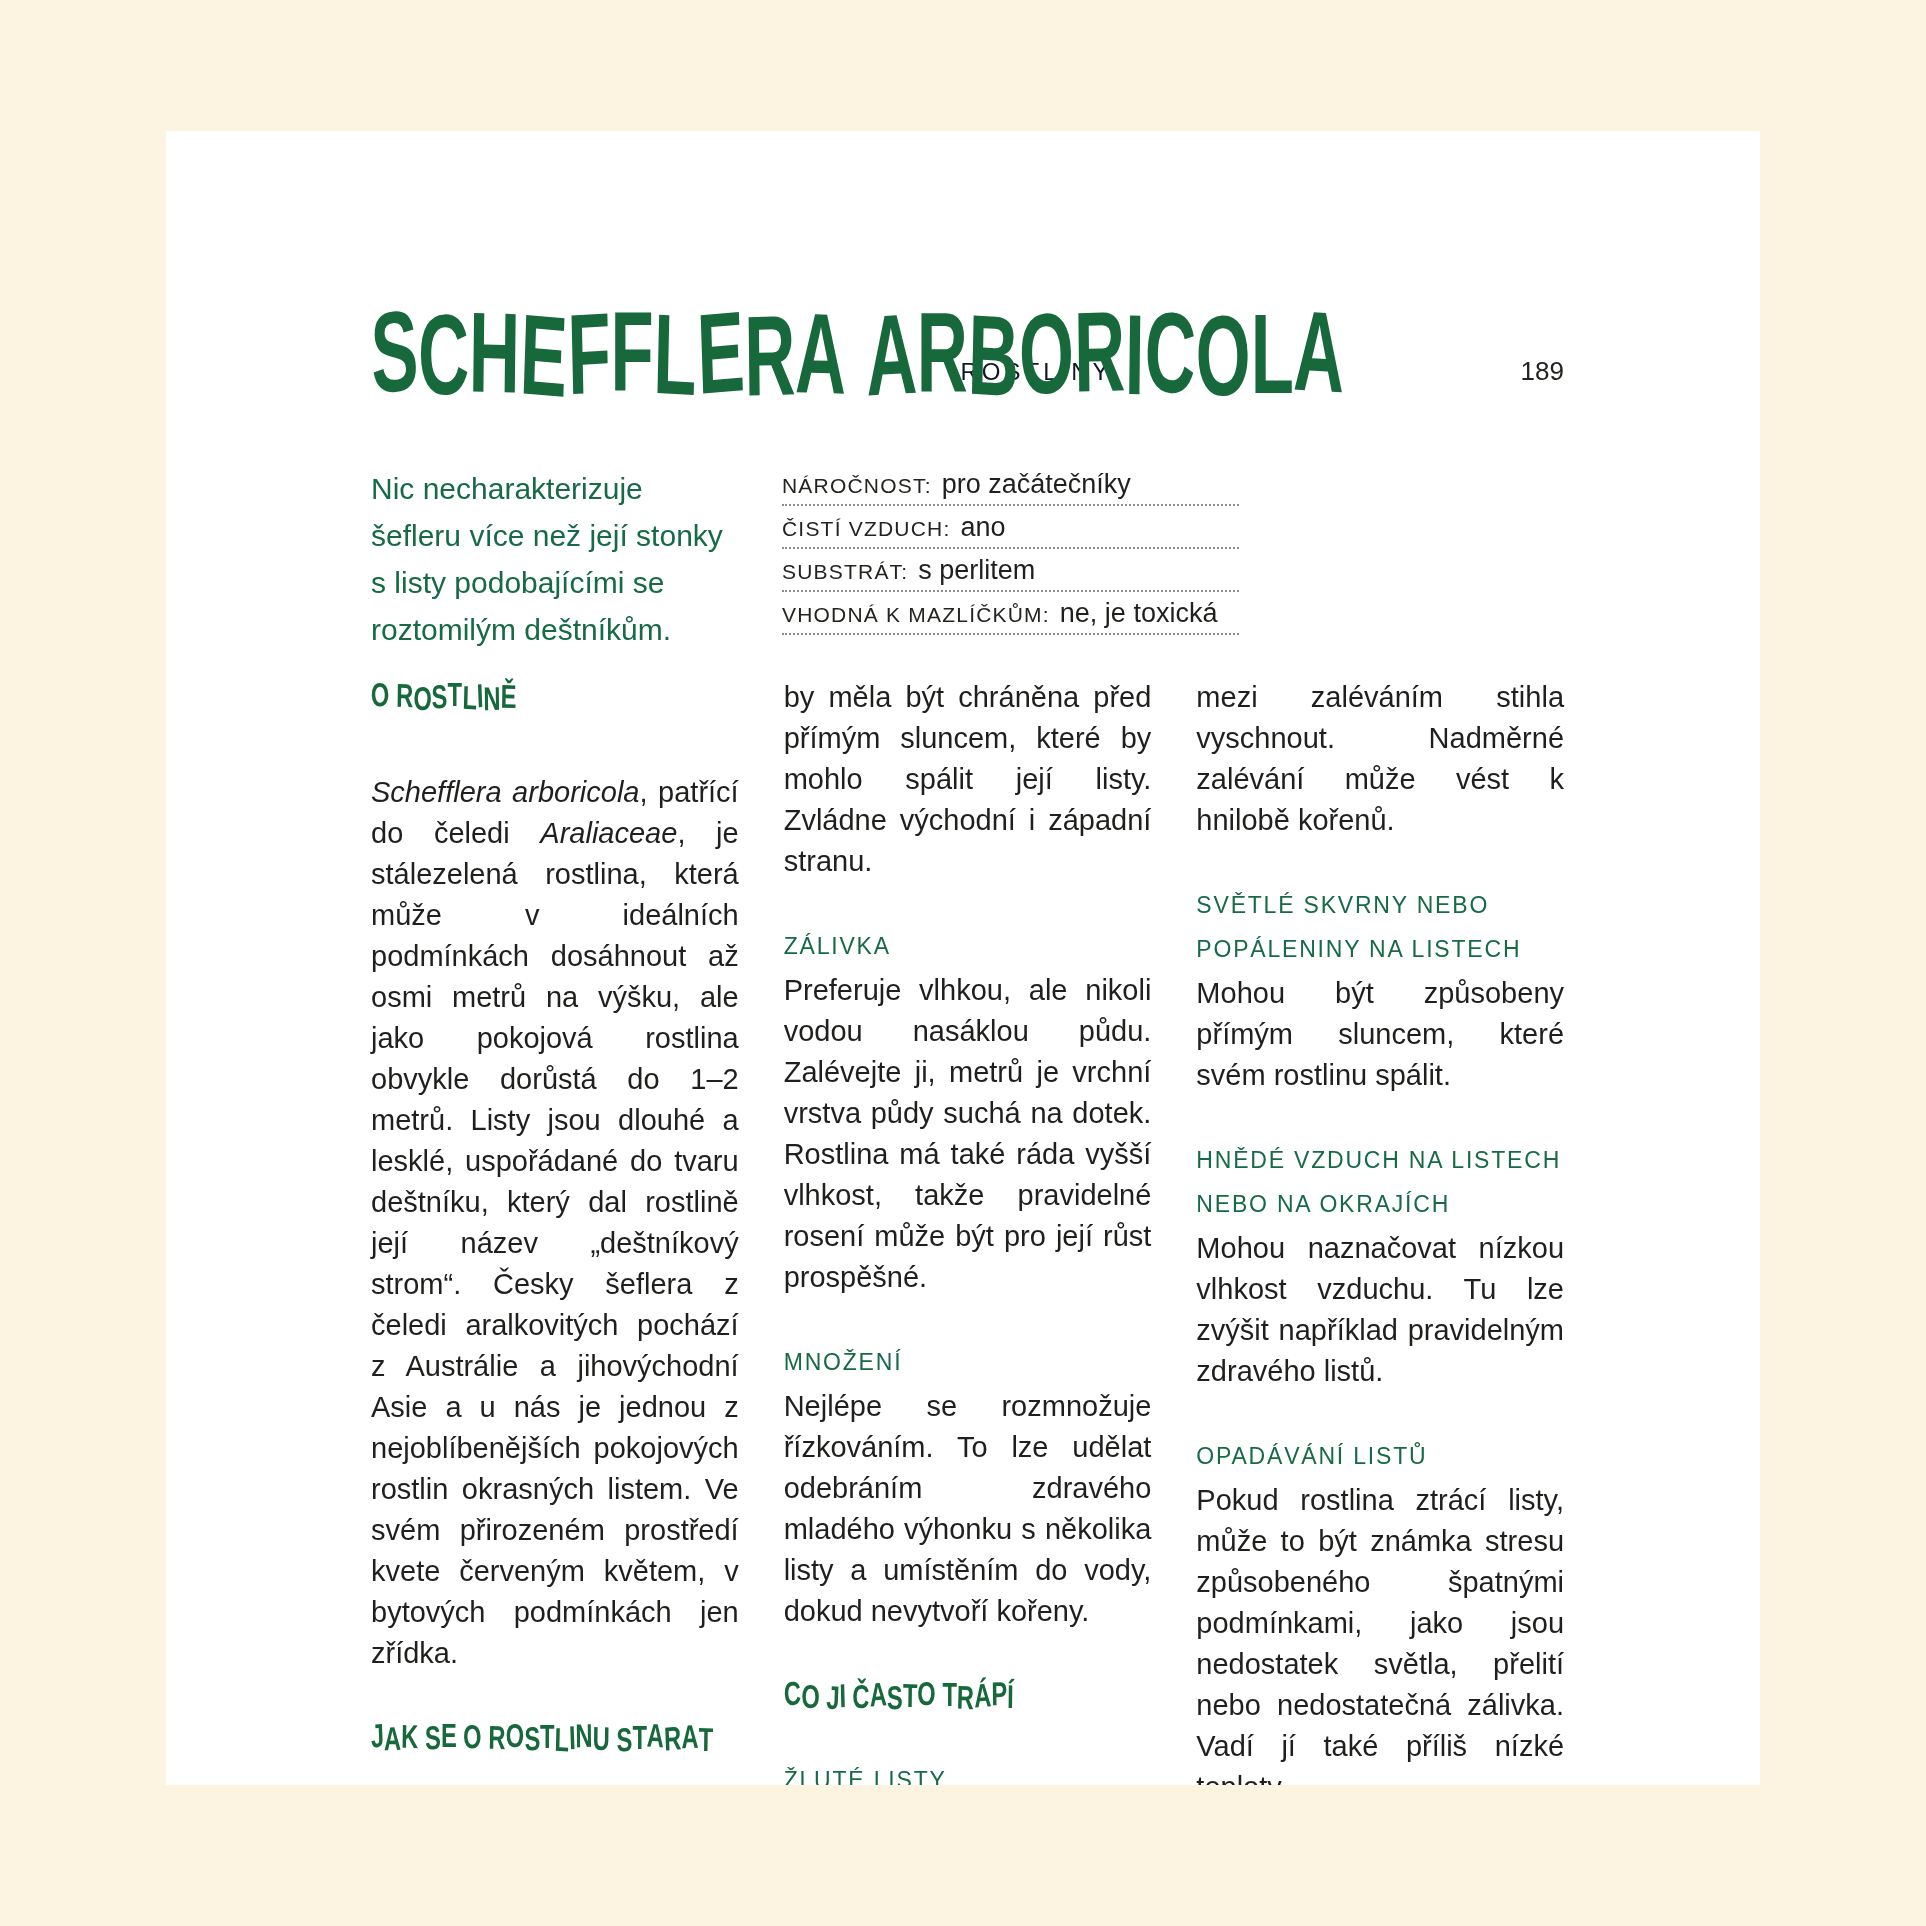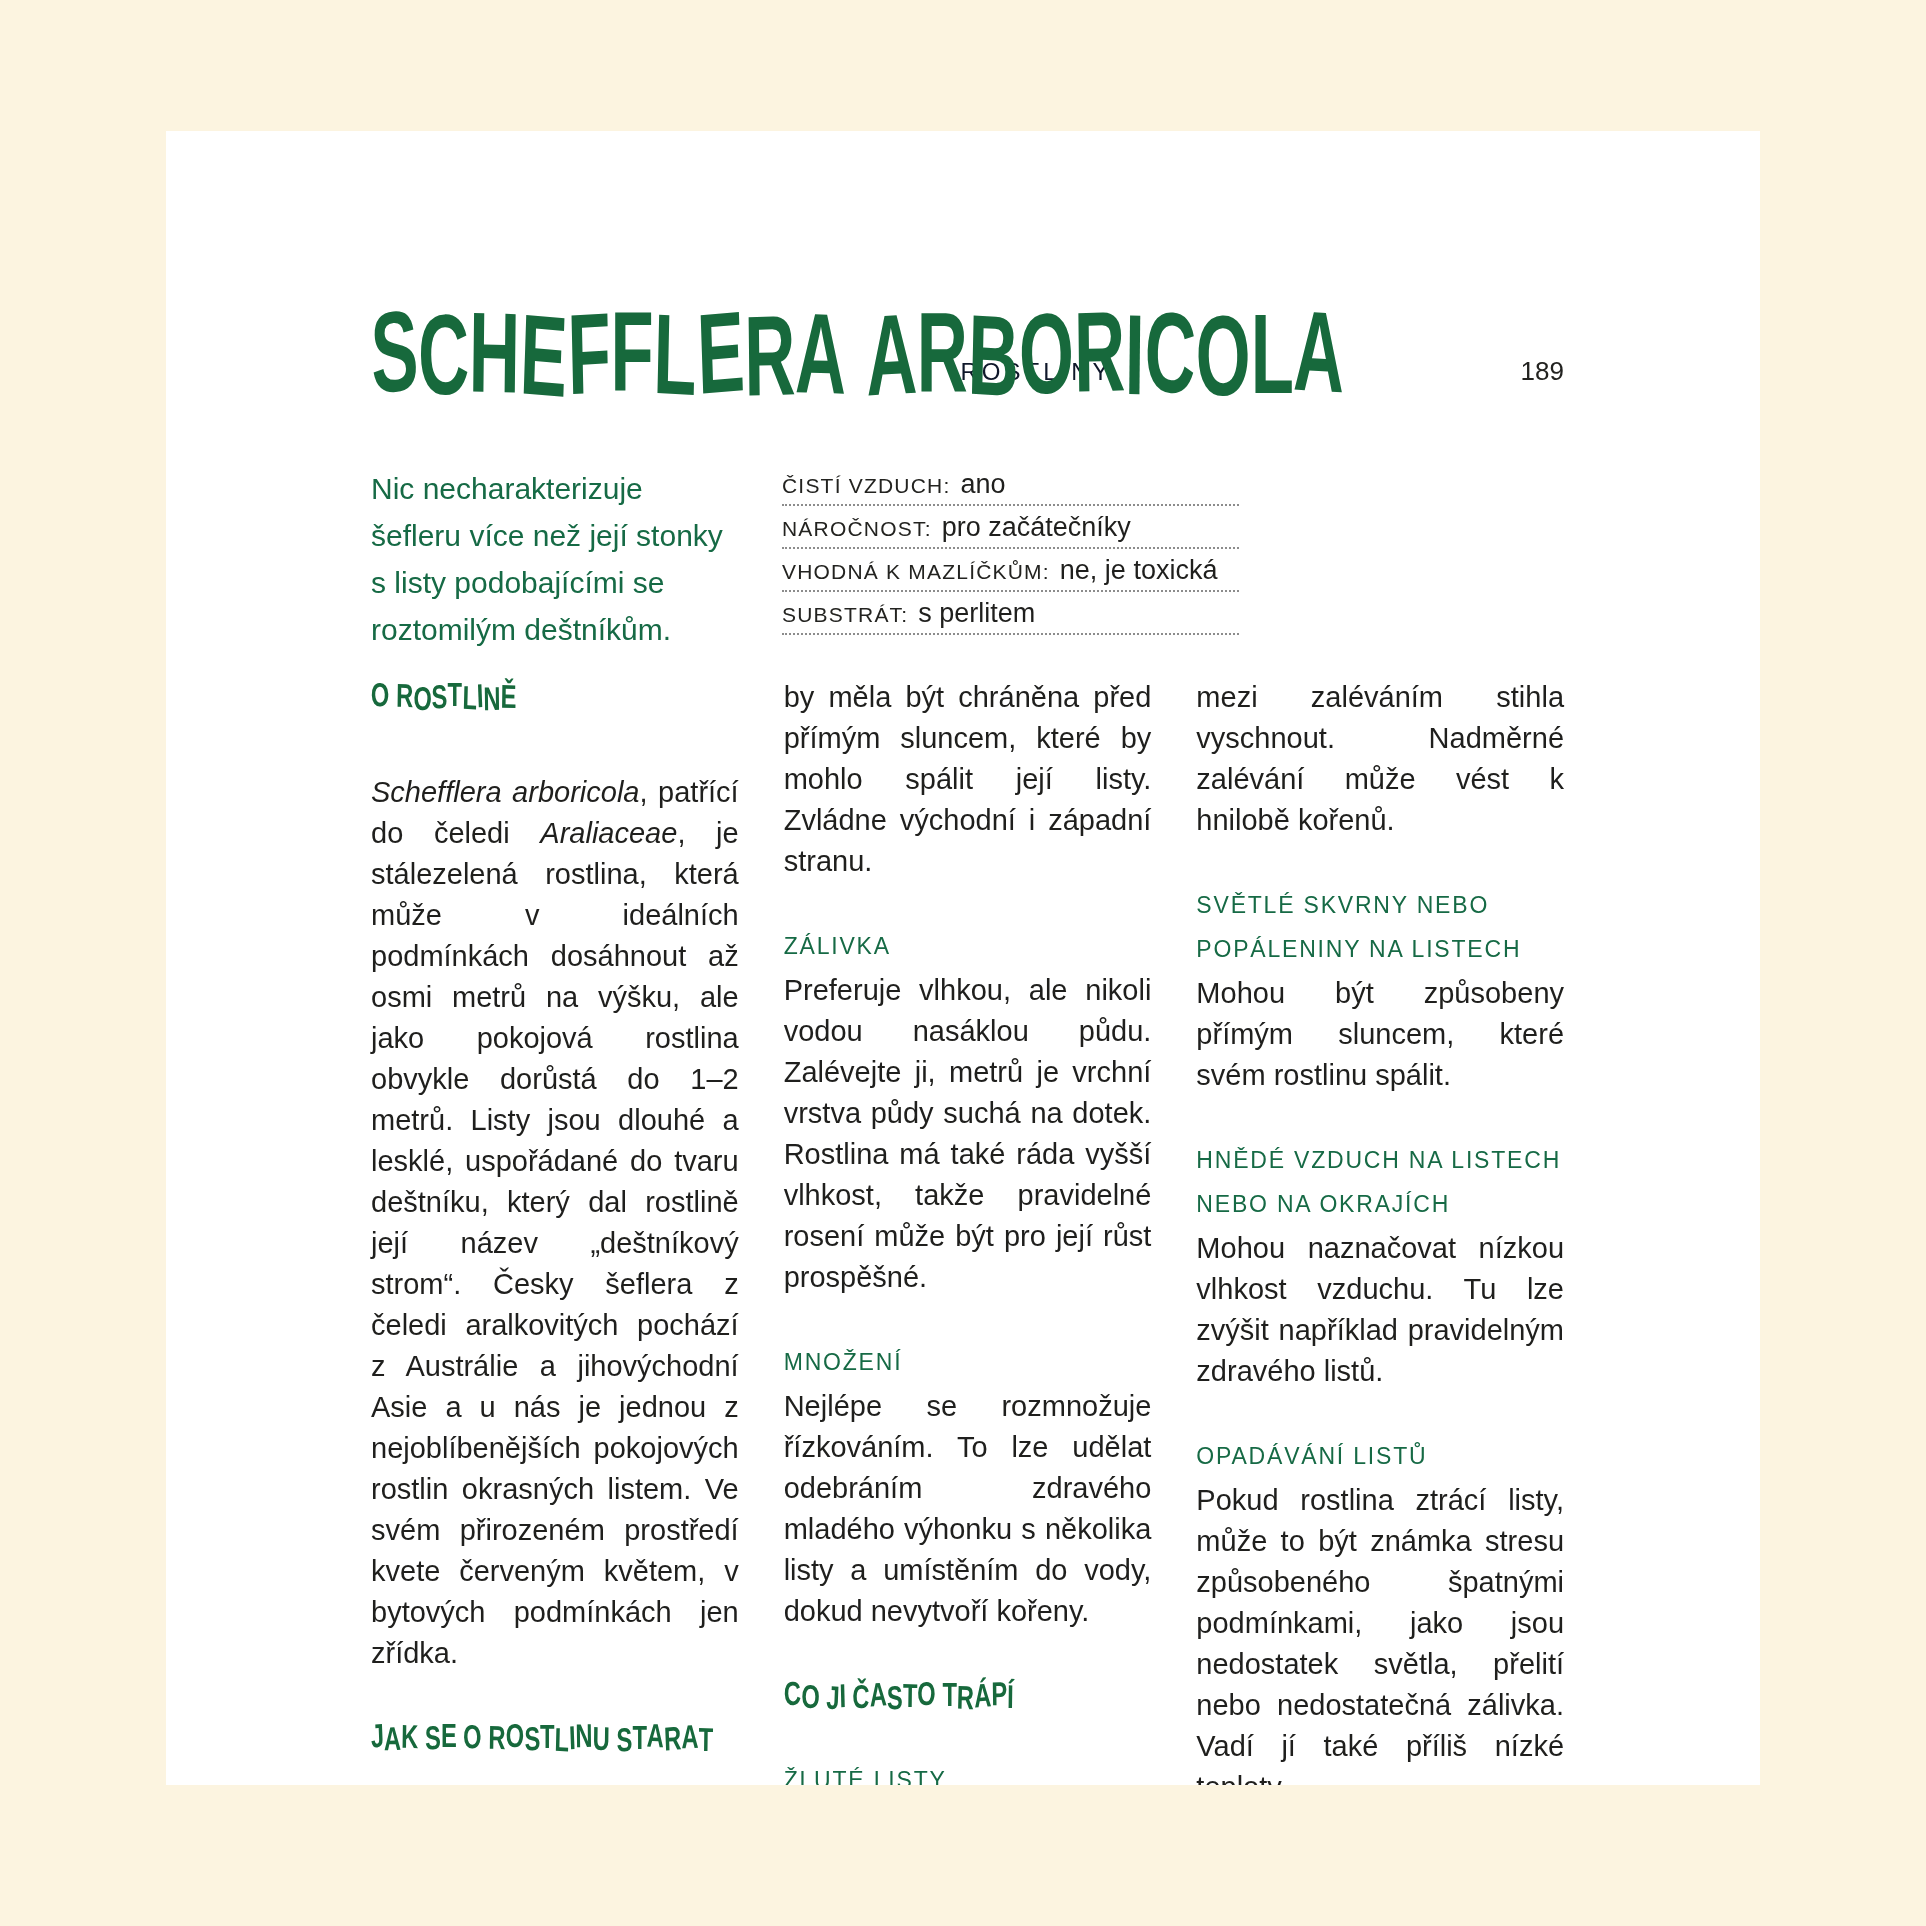--- a/index.html
+++ b/index.html
@@ -148,34 +148,34 @@
       <span class="rh-section">ROSTLINY</span>
       <span class="rh-page">189</span>
     </div>
 
     <h1 class="title hand"><span class="hc" style="transform: rotate(-3deg) translateY(-2px);">S</span><span class="hc" style="transform: rotate(-1deg) translateY(1px);">C</span><span class="hc" style="transform: rotate(1deg) translateY(-1px);">H</span><span class="hc" style="transform: rotate(3deg) translateY(2px);">E</span><span class="hc" style="transform: rotate(-2deg) translateY(0px);">F</span><span class="hc" style="transform: rotate(0deg) translateY(-2px);">F</span><span class="hc" style="transform: rotate(2deg) translateY(1px);">L</span><span class="hc" style="transform: rotate(-3deg) translateY(-1px);">E</span><span class="hc" style="transform: rotate(-1deg) translateY(2px);">R</span><span class="hc" style="transform: rotate(1deg) translateY(0px);">A</span><span class="hc" style="transform: rotate(3deg) translateY(-2px);"> </span><span class="hc" style="transform: rotate(-2deg) translateY(1px);">A</span><span class="hc" style="transform: rotate(0deg) translateY(-1px);">R</span><span class="hc" style="transform: rotate(2deg) translateY(2px);">B</span><span class="hc" style="transform: rotate(-3deg) translateY(0px);">O</span><span class="hc" style="transform: rotate(-1deg) translateY(-2px);">R</span><span class="hc" style="transform: rotate(1deg) translateY(1px);">I</span><span class="hc" style="transform: rotate(3deg) translateY(-1px);">C</span><span class="hc" style="transform: rotate(-2deg) translateY(2px);">O</span><span class="hc" style="transform: rotate(0deg) translateY(0px);">L</span><span class="hc" style="transform: rotate(2deg) translateY(-2px);">A</span></h1>
 
     <div class="lead-row">
       <p class="intro">Nic necharakterizuje šefleru více než její stonky s listy podobajícími se roztomilým deštníkům.</p>
       <div class="facts">
         <div class="fact-row">
+          <span class="fact-label">NÁROČNOST:</span>
+          <span class="fact-value">pro začátečníky</span>
+        </div>
+        <div class="fact-row">
           <span class="fact-label">ČISTÍ VZDUCH:</span>
           <span class="fact-value">ano</span>
         </div>
         <div class="fact-row">
-          <span class="fact-label">NÁROČNOST:</span>
-          <span class="fact-value">pro začátečníky</span>
+          <span class="fact-label">SUBSTRÁT:</span>
+          <span class="fact-value">s perlitem</span>
         </div>
         <div class="fact-row">
           <span class="fact-label">VHODNÁ K MAZLÍČKŮM:</span>
           <span class="fact-value">ne, je toxická</span>
-        </div>
-        <div class="fact-row">
-          <span class="fact-label">SUBSTRÁT:</span>
-          <span class="fact-value">s perlitem</span>
         </div>
       </div>
     </div>
 
     <div class="cols">
 
       <div class="col">
         <h2 class="handhead hand"><span class="hc" style="transform: rotate(-3deg) translateY(-2px);">O</span><span class="hc" style="transform: rotate(-1deg) translateY(1px);"> </span><span class="hc" style="transform: rotate(1deg) translateY(-1px);">R</span><span class="hc" style="transform: rotate(3deg) translateY(2px);">O</span><span class="hc" style="transform: rotate(-2deg) translateY(0px);">S</span><span class="hc" style="transform: rotate(0deg) translateY(-2px);">T</span><span class="hc" style="transform: rotate(2deg) translateY(1px);">L</span><span class="hc" style="transform: rotate(-3deg) translateY(-1px);">I</span><span class="hc" style="transform: rotate(-1deg) translateY(2px);">N</span><span class="hc" style="transform: rotate(1deg) translateY(0px);">Ě</span></h2>
         <p class="body after-hand"><span class="it">Schefflera arboricola</span><span>, patřící do čeledi </span><span class="it">Araliaceae</span><span>, je stálezelená rostlina, která může v ideálních podmínkách dosáhnout až osmi metrů na výšku, ale jako pokojová rostlina obvykle dorůstá do 1–2 metrů. Listy jsou dlouhé a lesklé, uspořádané do tvaru deštníku, který dal rostlině její název „deštníkový strom“. Česky šeflera z čeledi aralkovitých pochází z Austrálie a jihovýchodní Asie a u nás je jednou z nejoblíbenějších pokojových rostlin okrasných listem. Ve svém přirozeném prostředí kvete červeným květem, v bytových podmínkách jen zřídka.</span></p>
         <h2 class="handhead hand mt"><span class="hc" style="transform: rotate(-3deg) translateY(-2px);">J</span><span class="hc" style="transform: rotate(-1deg) translateY(1px);">A</span><span class="hc" style="transform: rotate(1deg) translateY(-1px);">K</span><span class="hc" style="transform: rotate(3deg) translateY(2px);"> </span><span class="hc" style="transform: rotate(-2deg) translateY(0px);">S</span><span class="hc" style="transform: rotate(0deg) translateY(-2px);">E</span><span class="hc" style="transform: rotate(2deg) translateY(1px);"> </span><span class="hc" style="transform: rotate(-3deg) translateY(-1px);">O</span><span class="hc" style="transform: rotate(-1deg) translateY(2px);"> </span><span class="hc" style="transform: rotate(1deg) translateY(0px);">R</span><span class="hc" style="transform: rotate(3deg) translateY(-2px);">O</span><span class="hc" style="transform: rotate(-2deg) translateY(1px);">S</span><span class="hc" style="transform: rotate(0deg) translateY(-1px);">T</span><span class="hc" style="transform: rotate(2deg) translateY(2px);">L</span><span class="hc" style="transform: rotate(-3deg) translateY(0px);">I</span><span class="hc" style="transform: rotate(-1deg) translateY(-2px);">N</span><span class="hc" style="transform: rotate(1deg) translateY(1px);">U</span><span class="hc" style="transform: rotate(3deg) translateY(-1px);"> </span><span class="hc" style="transform: rotate(-2deg) translateY(2px);">S</span><span class="hc" style="transform: rotate(0deg) translateY(0px);">T</span><span class="hc" style="transform: rotate(2deg) translateY(-2px);">A</span><span class="hc" style="transform: rotate(-3deg) translateY(1px);">R</span><span class="hc" style="transform: rotate(-1deg) translateY(-1px);">A</span><span class="hc" style="transform: rotate(1deg) translateY(2px);">T</span></h2>

